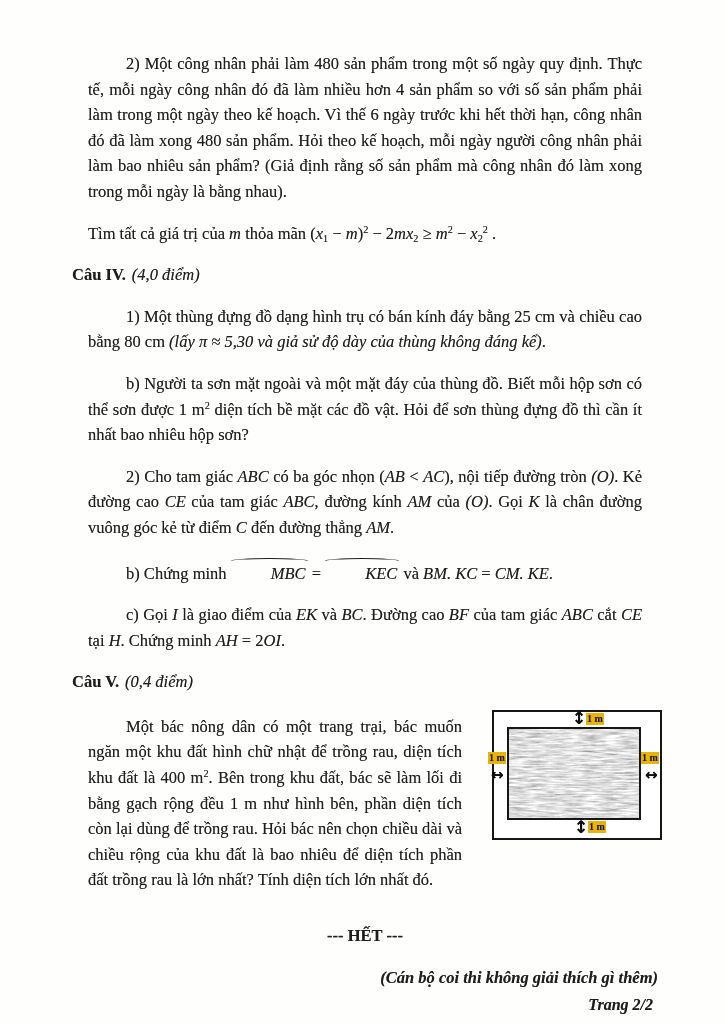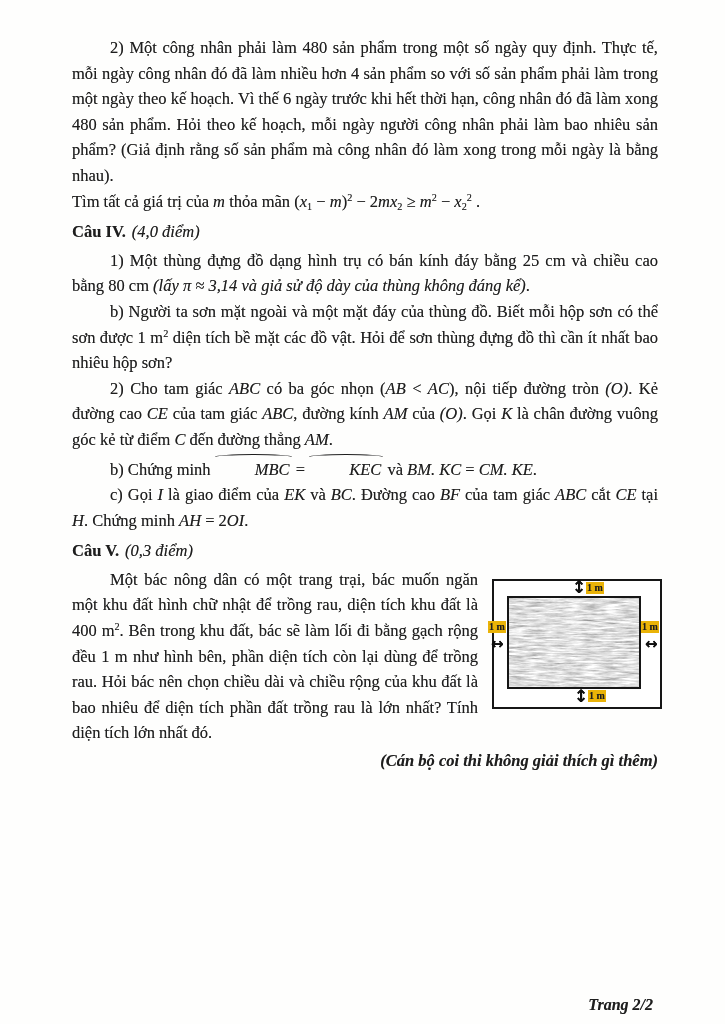--- a/index.html
+++ b/index.html
@@ -4,21 +4,21 @@
 <style>
   html,body{margin:0;padding:0;}
   body{width:725px;height:1024px;position:relative;background:#ffffff;}
   .page{
     position:absolute;inset:0;background:#fefefdff;color:#1e1e1e;
     font-family:"Liberation Serif","DejaVu Serif",serif;
     font-size:16.5px;line-height:25.6px;
     text-shadow:0 0 .4px rgba(20,20,20,.5);
   }
   .text-block{position:absolute;left:72px;top:35px;width:586px;text-align:justify;}
-  .para{margin:0;text-indent:38px;}
+  .para{margin:16px;text-indent:38px;}
   .cont{text-indent:0;}
   .heading{margin:5px 0 3px;text-indent:0;text-align:left;}
   .hb{font-weight:bold;margin-right:6px;}
   .hi{font-style:italic;}
   i{font-style:italic;}
   sup,sub{font-size:.62em;line-height:0;}
   sup{vertical-align:.55em;}
   sub{vertical-align:-.25em;}
   .arc{position:relative;display:inline-block;padding:4px 2px 0;}
   .arc::before{content:"";position:absolute;left:0;right:0;top:1px;height:5px;
@@ -53,28 +53,28 @@
   <div class="text-block">
 
     <p class="para">2) Một công nhân phải làm 480 sản phẩm trong một số ngày quy định. Thực tế, mỗi ngày công nhân đó đã làm nhiều hơn 4 sản phẩm so với số sản phẩm phải làm trong một ngày theo kế hoạch. Vì thế 6 ngày trước khi hết thời hạn, công nhân đó đã làm xong 480 sản phẩm. Hỏi theo kế hoạch, mỗi ngày người công nhân phải làm bao nhiêu sản phẩm? (Giả định rằng số sản phẩm mà công nhân đó làm xong trong mỗi ngày là bằng nhau).</p>
 
     <p class="para cont">Tìm tất cả giá trị của <i>m</i> thỏa mãn (<i>x</i><sub>1</sub> − <i>m</i>)<sup>2</sup> − 2<i>mx</i><sub>2</sub> ≥ <i>m</i><sup>2</sup> − <i>x</i><sub>2</sub><sup>2</sup> .</p>
 
     <p class="heading">
       <span class="hb">Câu IV.</span><span class="hi">(4,0 điểm)</span>
     </p>
 
-    <p class="para">1) Một thùng đựng đồ dạng hình trụ có bán kính đáy bằng 25 cm và chiều cao bằng 80 cm <i>(lấy π ≈ 3,14 và giả sử độ dày của thùng không đáng kể)</i>.</p>
+    <p class="para">1) Một thùng đựng đồ dạng hình trụ có bán kính đáy bằng 25 cm và chiều cao bằng 80 cm <i>(lấy π ≈ 5,30 và giả sử độ dày của thùng không đáng kể)</i>.</p>
     <p class="para">b) Người ta sơn mặt ngoài và một mặt đáy của thùng đồ. Biết mỗi hộp sơn có thể sơn được 1 m<sup>2</sup> diện tích bề mặt các đồ vật. Hỏi để sơn thùng đựng đồ thì cần ít nhất bao nhiêu hộp sơn?</p>
     <p class="para">2) Cho tam giác <i>ABC</i> có ba góc nhọn (<i>AB</i> &lt; <i>AC</i>), nội tiếp đường tròn <i>(O)</i>. Kẻ đường cao <i>CE</i> của tam giác <i>ABC</i>, đường kính <i>AM</i> của <i>(O)</i>. Gọi <i>K</i> là chân đường vuông góc kẻ từ điểm <i>C</i> đến đường thẳng <i>AM</i>.</p>
     <p class="para">b) Chứng minh <span class="arc"><i>MBC</i></span> = <span class="arc"><i>KEC</i></span> và <i>BM. KC</i> = <i>CM. KE</i>.</p>
     <p class="para">c) Gọi <i>I</i> là giao điểm của <i>EK</i> và <i>BC</i>. Đường cao <i>BF</i> của tam giác <i>ABC</i> cắt <i>CE</i> tại <i>H</i>. Chứng minh <i>AH</i> = 2<i>OI</i>.</p>
 
     <p class="heading">
-      <span class="hb">Câu V.</span><span class="hi">(0,3 điểm)</span>
+      <span class="hb">Câu V.</span><span class="hi">(0,4 điểm)</span>
     </p>
 
     <div class="c5row">
       <p class="para c5text">Một bác nông dân có một trang trại, bác muốn ngăn một khu đất hình chữ nhật để trồng rau, diện tích khu đất là 400 m<sup>2</sup>. Bên trong khu đất, bác sẽ làm lối đi bằng gạch rộng đều 1 m như hình bên, phần diện tích còn lại dùng để trồng rau. Hỏi bác nên chọn chiều dài và chiều rộng của khu đất là bao nhiêu để diện tích phần đất trồng rau là lớn nhất? Tính diện tích lớn nhất đó.</p>
 
       <div class="figure">
         <div class="fig-outer">
           <div class="fig-inner">
             <svg width="100%" height="100%" preserveAspectRatio="none" xmlns="http://www.w3.org/2000/svg">
               <defs>
@@ -97,17 +97,18 @@
           <span class="arrow v arr-bottom">↕</span>
           <span class="figlbl lbl-bottom">1 m</span>
           <span class="arrow h arr-left">↔</span>
           <span class="figlbl lbl-left">1 m</span>
           <span class="arrow h arr-right">↔</span>
           <span class="figlbl lbl-right">1 m</span>
         </div>
       </div>
     </div>
 
+    <p class="endline">--- HẾT ---</p>
     <p class="endnote">(Cán bộ coi thi không giải thích gì thêm)</p>
   </div>
 
   <div class="pagenum">Trang 2/2</div>
 </div>
 
 </body></html>

